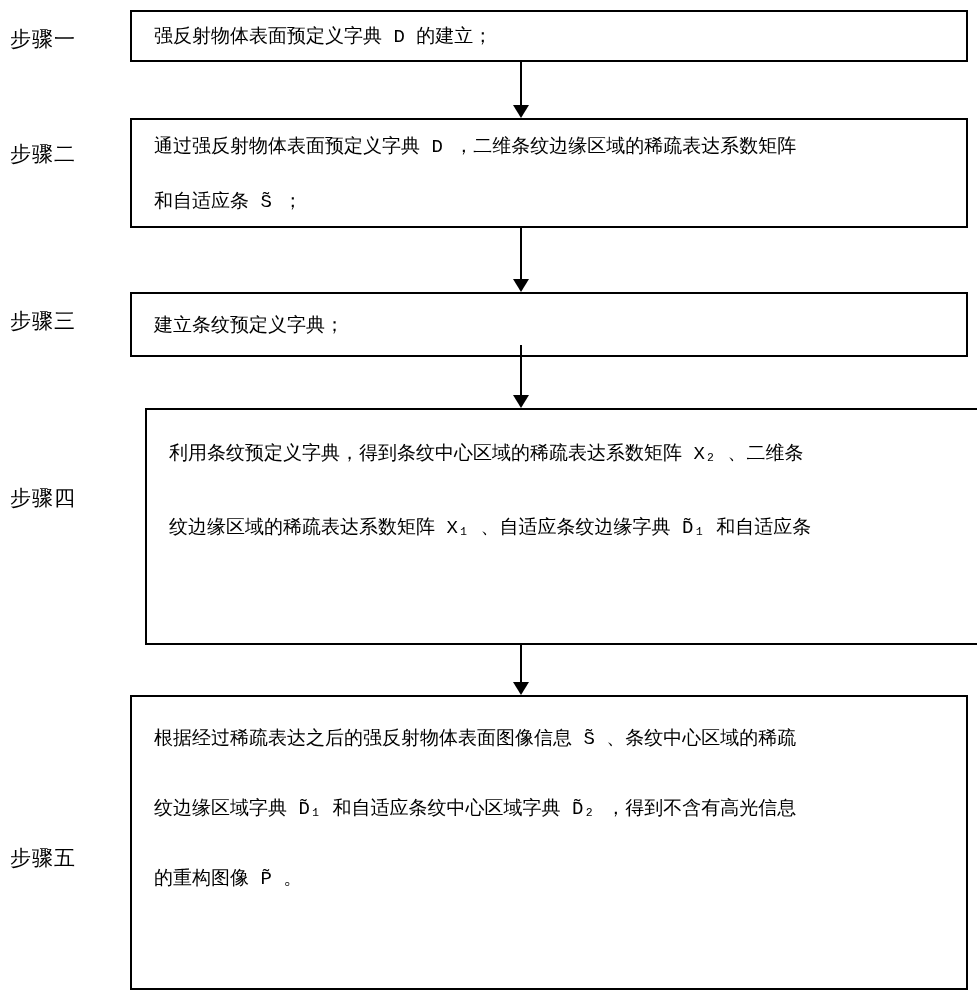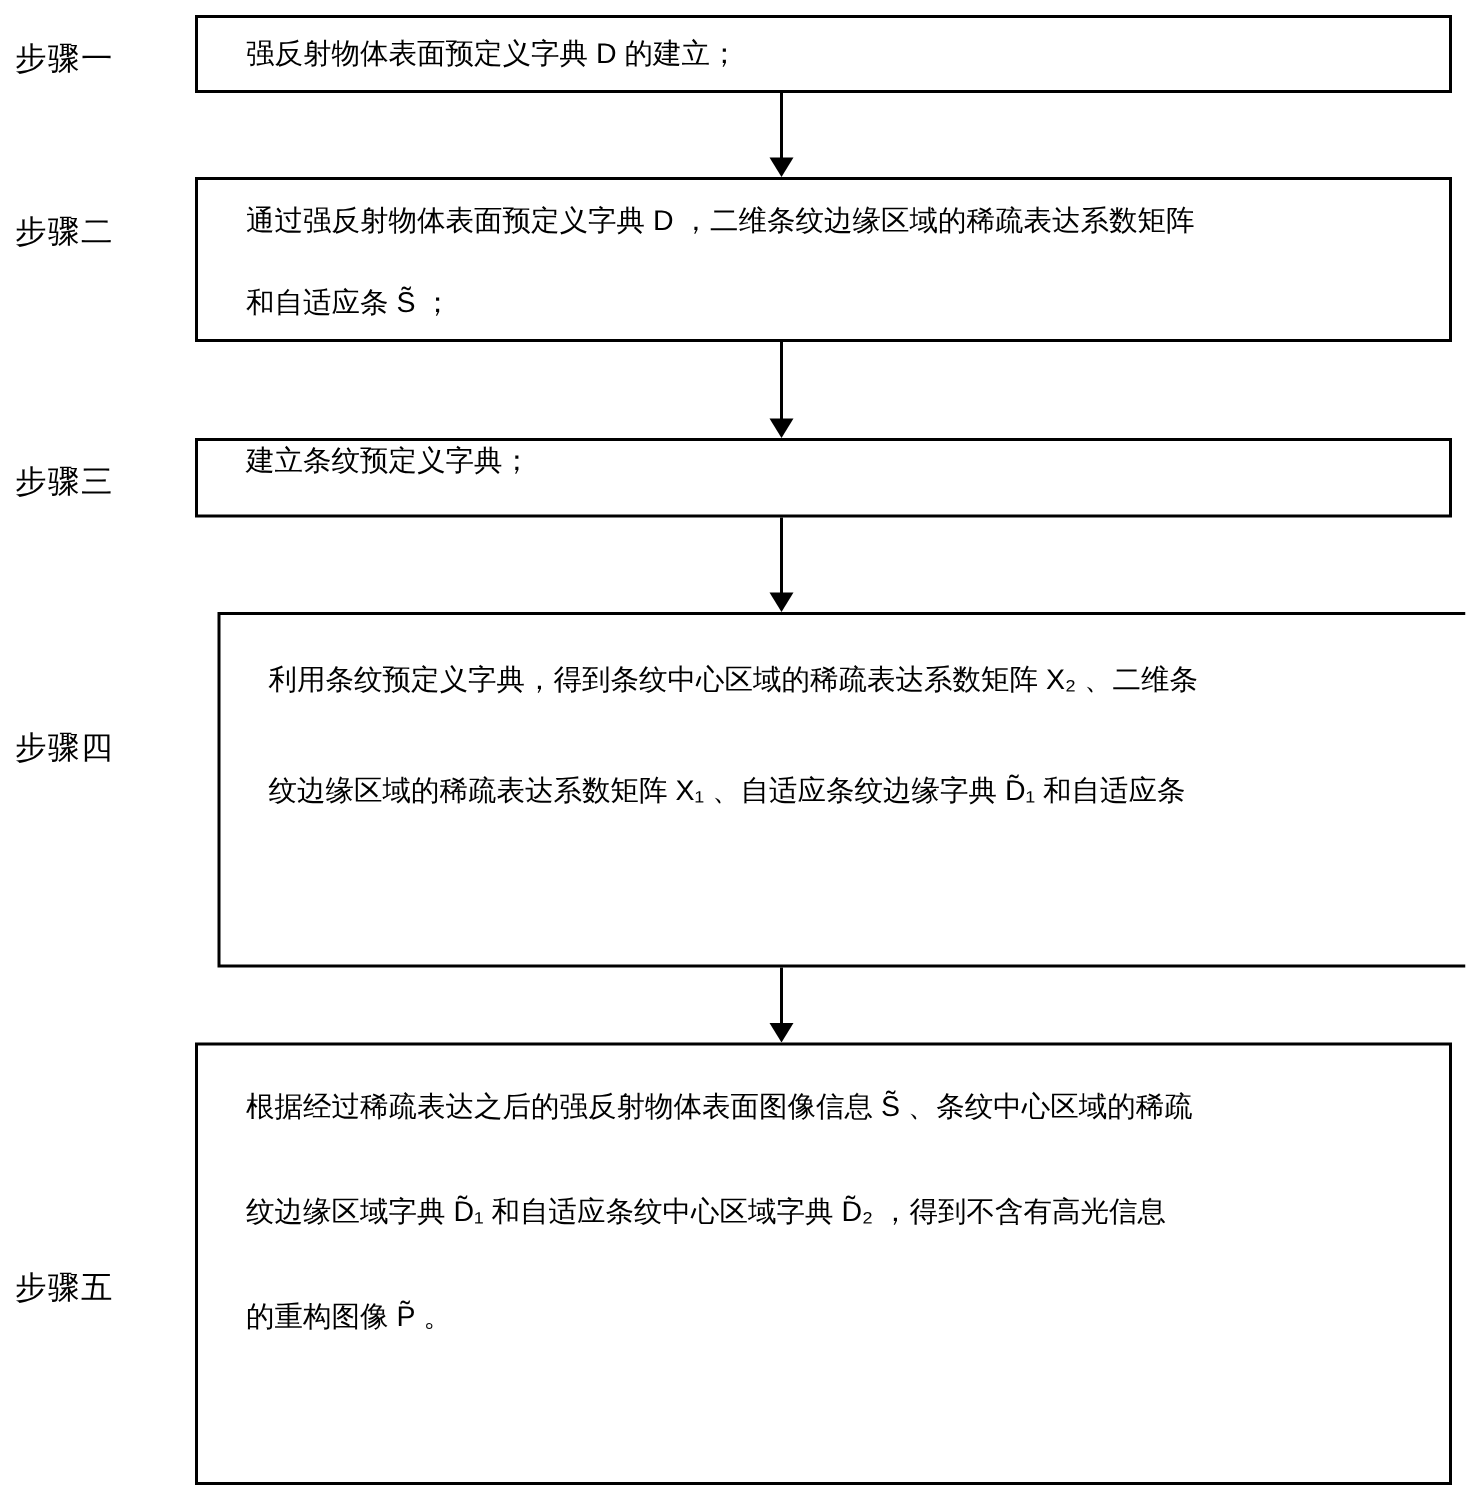--- a/index.html
+++ b/index.html
@@ -5,21 +5,21 @@
   html, body {
     margin: 0;
     padding: 0;
     background: #ffffff;
   }
   .canvas {
     position: relative;
     width: 977px;
     height: 1000px;
     background: #ffffff;
-    font-family: Liberation Sans, sans-serif;
+    font-family: Liberation Mono, monospace;
     color: #000000;
     overflow: hidden;
   }
   .step-label {
     position: absolute;
     left: 10px;
     width: 110px;
     font-size: 21px;
     letter-spacing: 1px;
     color: #000000;
@@ -28,28 +28,28 @@
   .box {
     position: absolute;
     left: 130px;
     width: 838px;
     border: 2px solid #000000;
     background: #ffffff;
     box-sizing: border-box;
     font-size: 19px;
   }
   .box .line {
-    padding-left: 32px;
+    padding-left: 22px;
     padding-right: 10px;
     white-space: nowrap;
   }
   .box1 { top: 10px;  height: 52px;  display: flex; flex-direction: column; justify-content: center; }
   .box2 { top: 118px; height: 110px; }
   .box2 .line { line-height: 55px; }
-  .box3 { top: 292px; height: 53px;  display: flex; flex-direction: column; justify-content: flex-start; }
+  .box3 { top: 292px; height: 65px;  display: flex; flex-direction: column; justify-content: center; }
   .box4 { top: 408px; height: 237px; padding-top: 7px; margin-left: 15px; }
   .box4 .line { line-height: 74px; }
   .box5 { top: 695px; height: 295px; padding-top: 7px; }
   .box5 .line { line-height: 70px; }
   .arrow {
     position: absolute;
     left: 513px;
     width: 16px;
   }
   .arrow .arrow-line {

